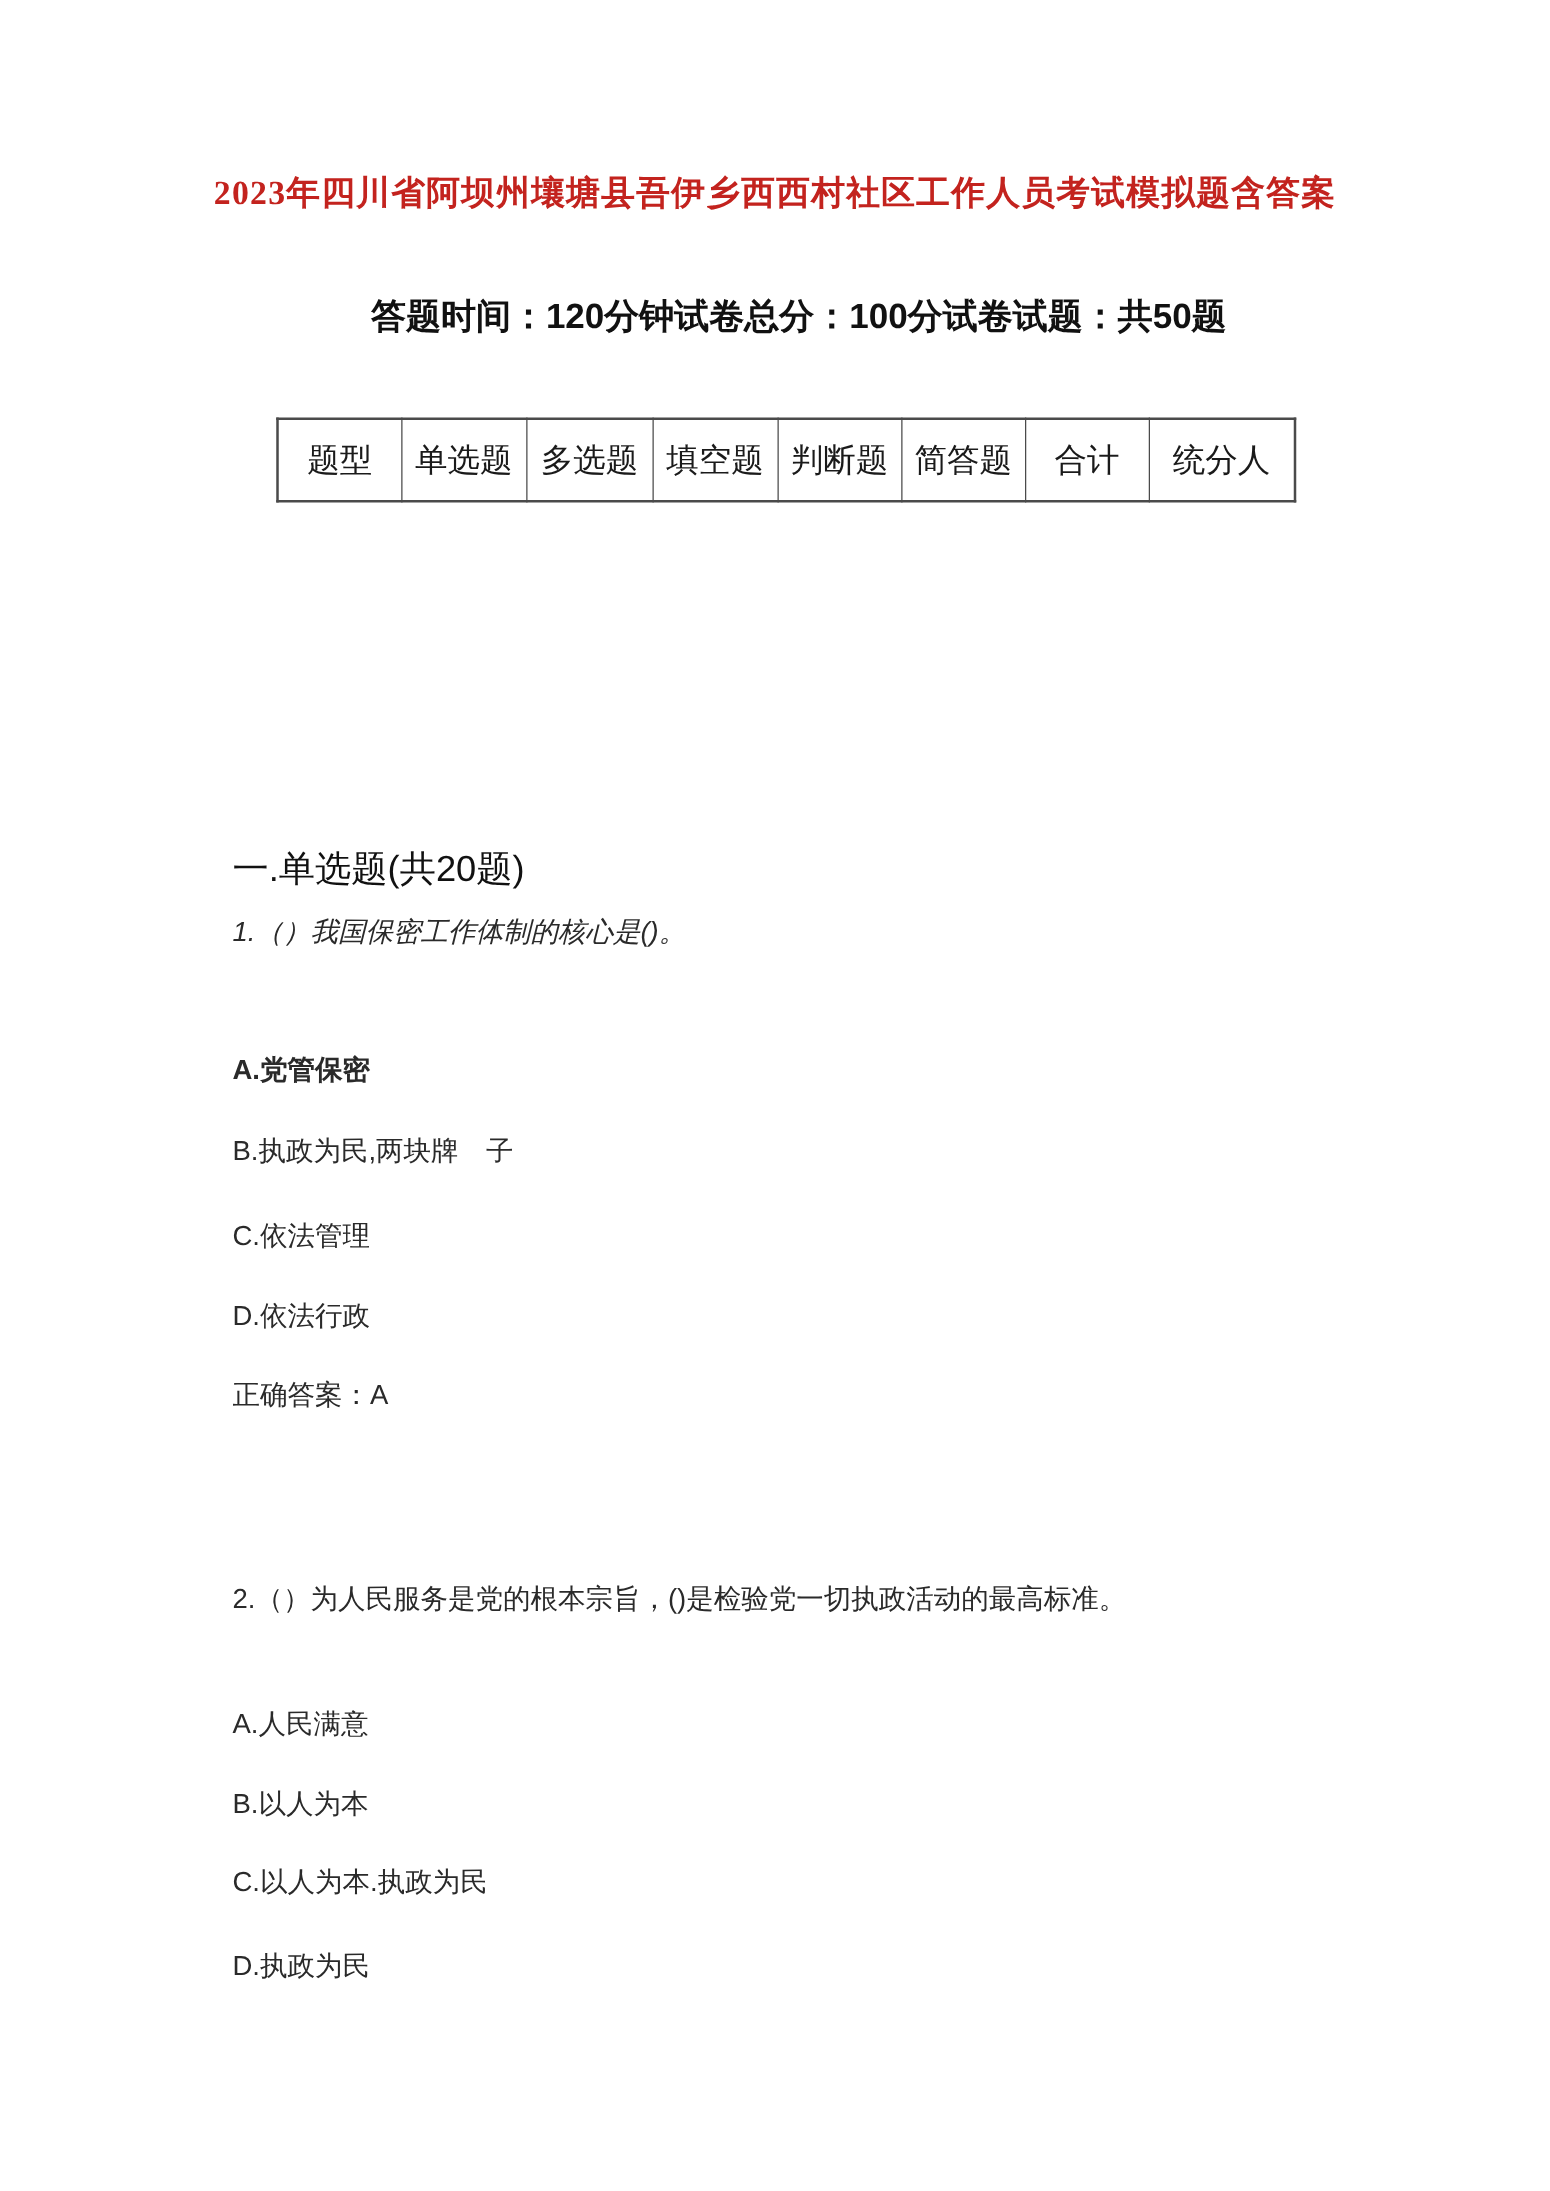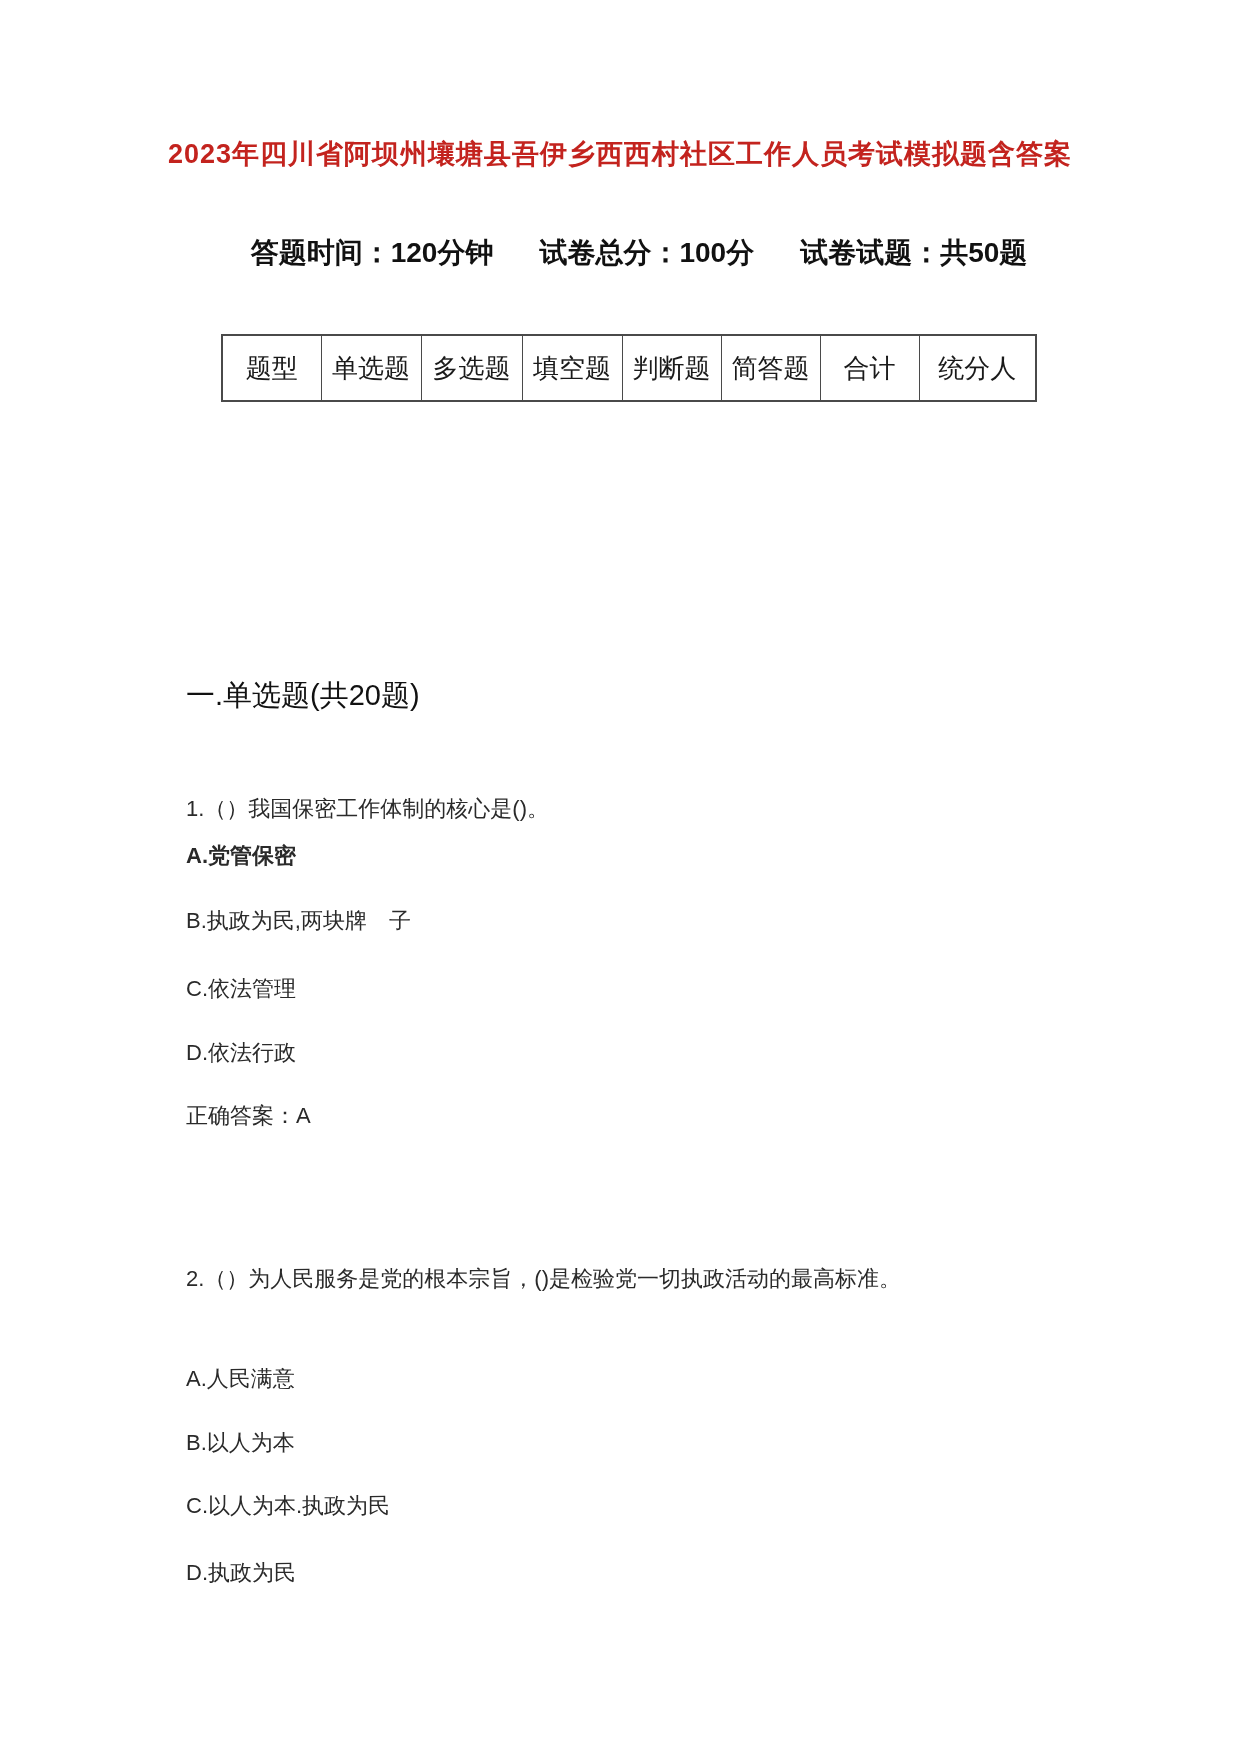--- a/index.html
+++ b/index.html
@@ -11,34 +11,33 @@
     font-family: "Liberation Sans", sans-serif;
     color: #212121;
     overflow: hidden;
   }
   .page-title {
     position: absolute;
     top: 136px;
     left: 0;
     width: 100%;
     text-align: center;
-    font-family: Liberation Sans, sans-serif;
+    font-family: Liberation Serif, serif;
     font-size: 27px;
     font-weight: bold;
     color: #c3231e;
     letter-spacing: 1px;
   }
   .exam-info {
     position: absolute;
     top: 234px;
     left: 0;
     width: 100%;
     display: flex;
     justify-content: center;
-    gap: 46px;
     font-size: 28px;
     font-weight: bold;
     color: #111111;
     padding-left: 38px;
   }
   table.score-table {
     position: absolute;
     top: 334px;
     left: 221px;
     width: 814px;
@@ -65,21 +64,21 @@
   }
   .line {
     position: absolute;
     left: 186px;
     font-size: 22px;
     font-weight: 400;
     color: #2a2a2a;
     line-height: 28px;
     white-space: pre;
   }
-  .q1-text  { top: 795px; }
+  .q1-text  { top: 732px; font-style: italic; }
   .q1-opt-a { top: 842px; font-weight: bold; }
   .q1-opt-b { top: 907px; }
   .q1-opt-c { top: 975px; }
   .q1-opt-d { top: 1039px; }
   .q1-ans   { top: 1102px; }
   .q2-text  { top: 1265px; }
   .q2-opt-a { top: 1365px; }
   .q2-opt-b { top: 1429px; }
   .q2-opt-c { top: 1492px; }
   .q2-opt-d { top: 1559px; }

